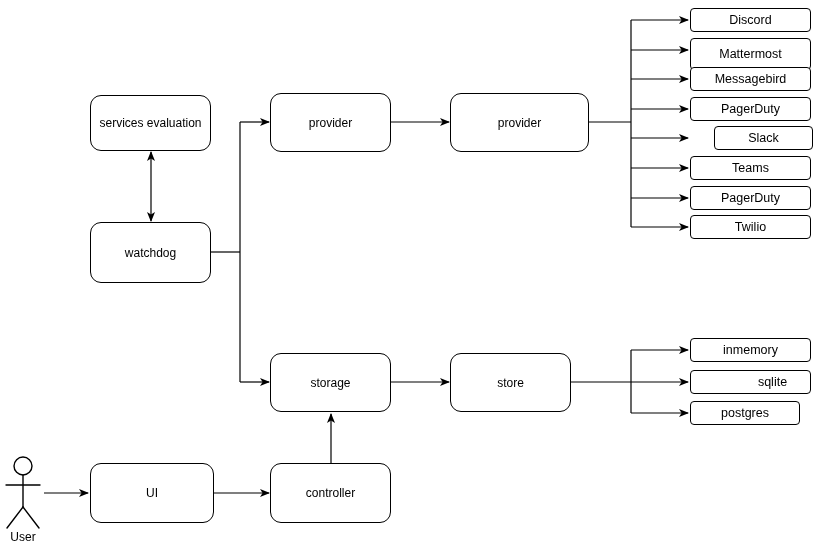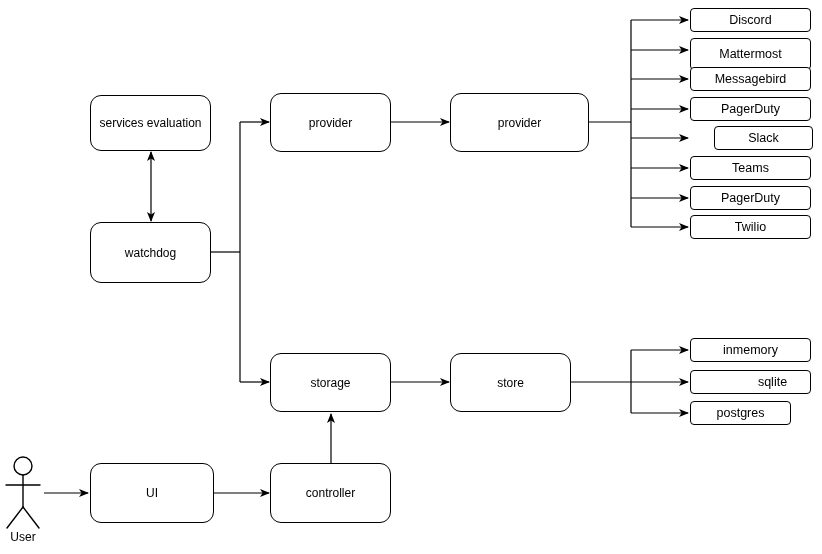--- a/index.html
+++ b/index.html
@@ -175,17 +175,17 @@
   <div class="node leaf" style="left:690px; top:215px; width:121px; height:24px;">
     <span>Twilio</span>
   </div>
 
   <div class="node leaf" style="left:690px; top:338px; width:121px; height:24px;">
     <span>inmemory</span>
   </div>
   <div class="node leaf" style="left:690px; top:370px; width:121px; height:24px;padding-left:44px;">
     <span>sqlite</span>
   </div>
-  <div class="node leaf" style="left:690px; top:401px; width:101px; height:24px;">
+  <div class="node leaf" style="left:690px; top:401px; width:110px; height:24px;">
     <span>postgres</span>
   </div>
 
 </div>
 
 </body></html>

